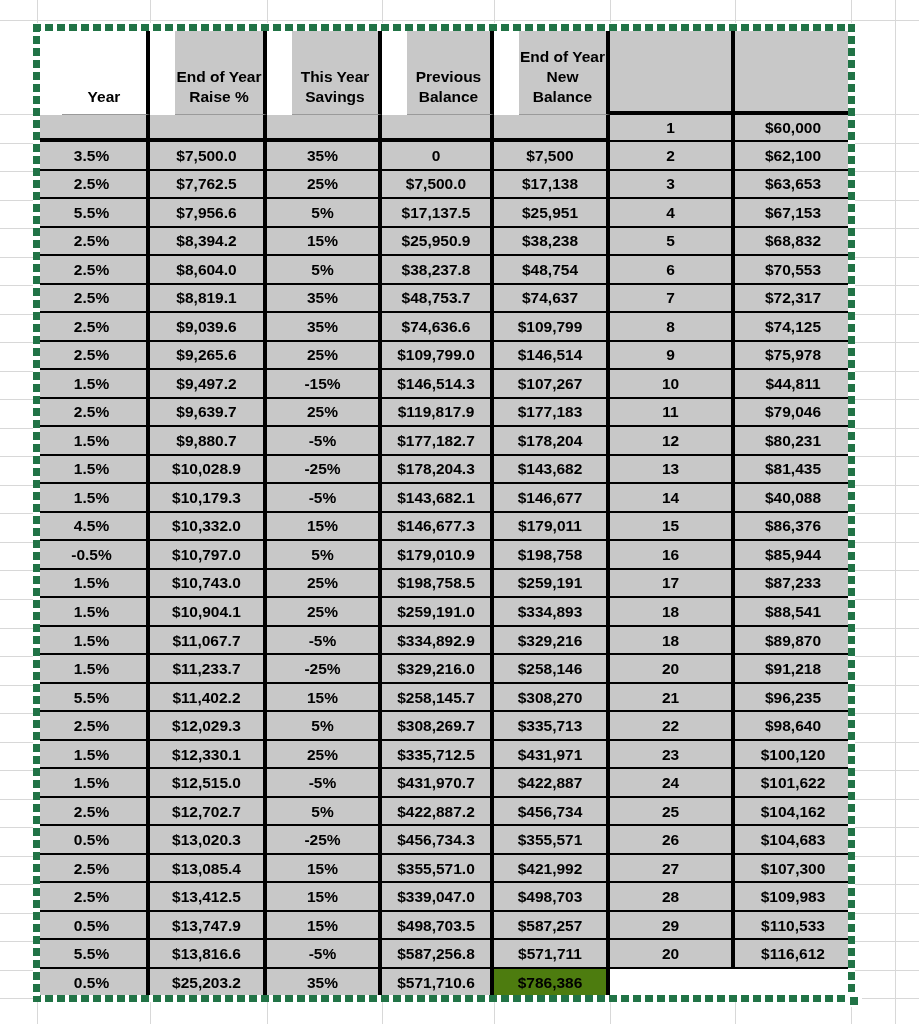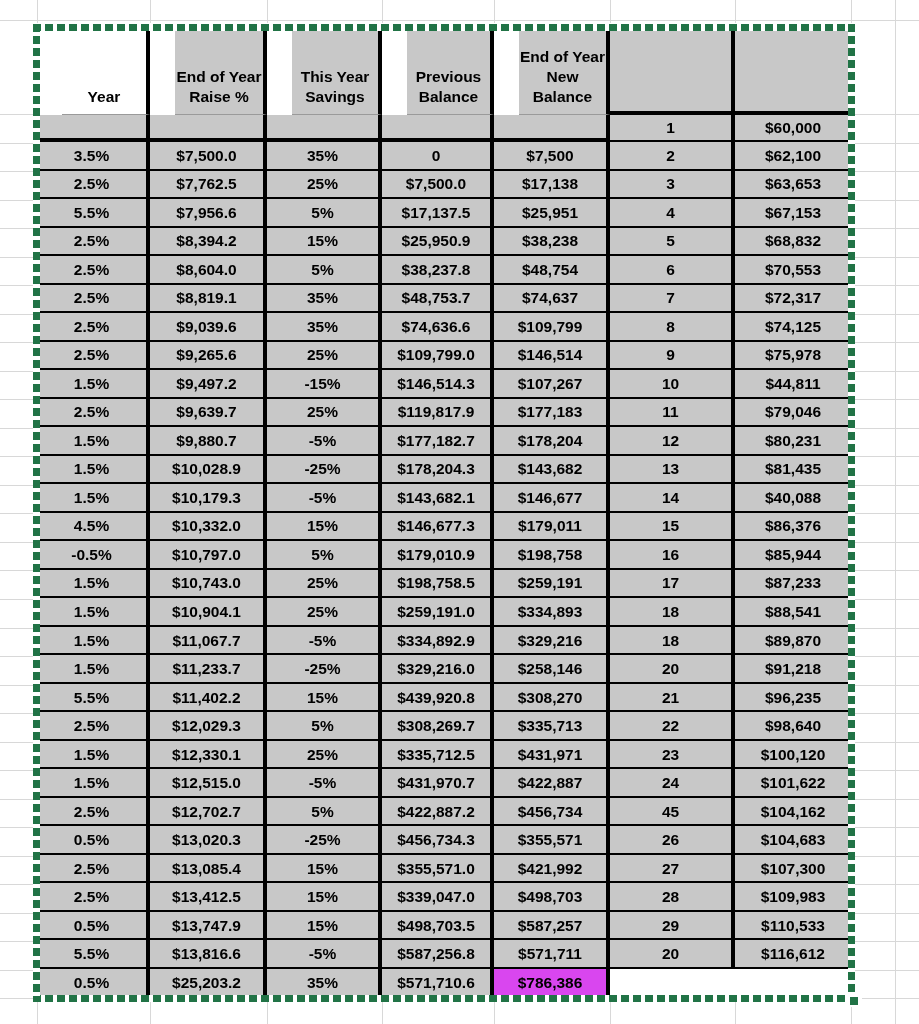--- a/index.html
+++ b/index.html
@@ -24,21 +24,21 @@
   .cell { background: #c8c8c8; color: #000; font-weight: 700; font-size: 15.5px;
     border-right: 4px solid #000; overflow: hidden; }
   .cell:nth-child(7n) { border-right: none; }
   .th { display: flex; align-items: flex-end; justify-content: center; text-align: center;
     white-space: pre-line; line-height: 20px; padding-bottom: 7px; font-size: 15.5px;
     border-bottom: 1px solid #9a9a9a; margin-left: 25px; }
   .th-first { background: #ffffff; text-align: center; }
   .sp { border-bottom: 4px solid #000; }
   .d { display: flex; align-items: center; justify-content: center;
     border-bottom: 2px solid #000; padding-top: 1px; }
-  .hl { background: #d946ef; }
+  .hl { background: #4d7c0f; }
 
   
   .ants { position: absolute; z-index: 5; }
   .ants.top, .ants.bottom { left: -4px; right: -4px; height: 7px;
     background: repeating-linear-gradient(90deg, #217346 0 8px, #ffffff 8px 12px); }
   .ants.left, .ants.right { top: -4px; bottom: -4px; width: 7px;
     background: repeating-linear-gradient(180deg, #217346 0 8px, #ffffff 8px 12px); }
   .ants.top { top: -4px; } .ants.bottom { bottom: -4px; }
   .ants.left { left: -4px; } .ants.right { right: -4px; }
   .fill-handle { position: absolute; right: -9px; bottom: -9px; width: 12px; height: 12px;
@@ -223,21 +223,21 @@
         <div class="cell d">1.5%</div>
         <div class="cell d">$11,233.7</div>
         <div class="cell d">-25%</div>
         <div class="cell d">$329,216.0</div>
         <div class="cell d">$258,146</div>
         <div class="cell d">20</div>
         <div class="cell d">$91,218</div>
         <div class="cell d">5.5%</div>
         <div class="cell d">$11,402.2</div>
         <div class="cell d">15%</div>
-        <div class="cell d">$439,920.8</div>
+        <div class="cell d">$258,145.7</div>
         <div class="cell d">$308,270</div>
         <div class="cell d">21</div>
         <div class="cell d">$96,235</div>
         <div class="cell d">2.5%</div>
         <div class="cell d">$12,029.3</div>
         <div class="cell d">5%</div>
         <div class="cell d">$308,269.7</div>
         <div class="cell d">$335,713</div>
         <div class="cell d">22</div>
         <div class="cell d">$98,640</div>
@@ -253,21 +253,21 @@
         <div class="cell d">-5%</div>
         <div class="cell d">$431,970.7</div>
         <div class="cell d">$422,887</div>
         <div class="cell d">24</div>
         <div class="cell d">$101,622</div>
         <div class="cell d">2.5%</div>
         <div class="cell d">$12,702.7</div>
         <div class="cell d">5%</div>
         <div class="cell d">$422,887.2</div>
         <div class="cell d">$456,734</div>
-        <div class="cell d">45</div>
+        <div class="cell d">25</div>
         <div class="cell d">$104,162</div>
         <div class="cell d">0.5%</div>
         <div class="cell d">$13,020.3</div>
         <div class="cell d">-25%</div>
         <div class="cell d">$456,734.3</div>
         <div class="cell d">$355,571</div>
         <div class="cell d">26</div>
         <div class="cell d">$104,683</div>
         <div class="cell d">2.5%</div>
         <div class="cell d">$13,085.4</div>

